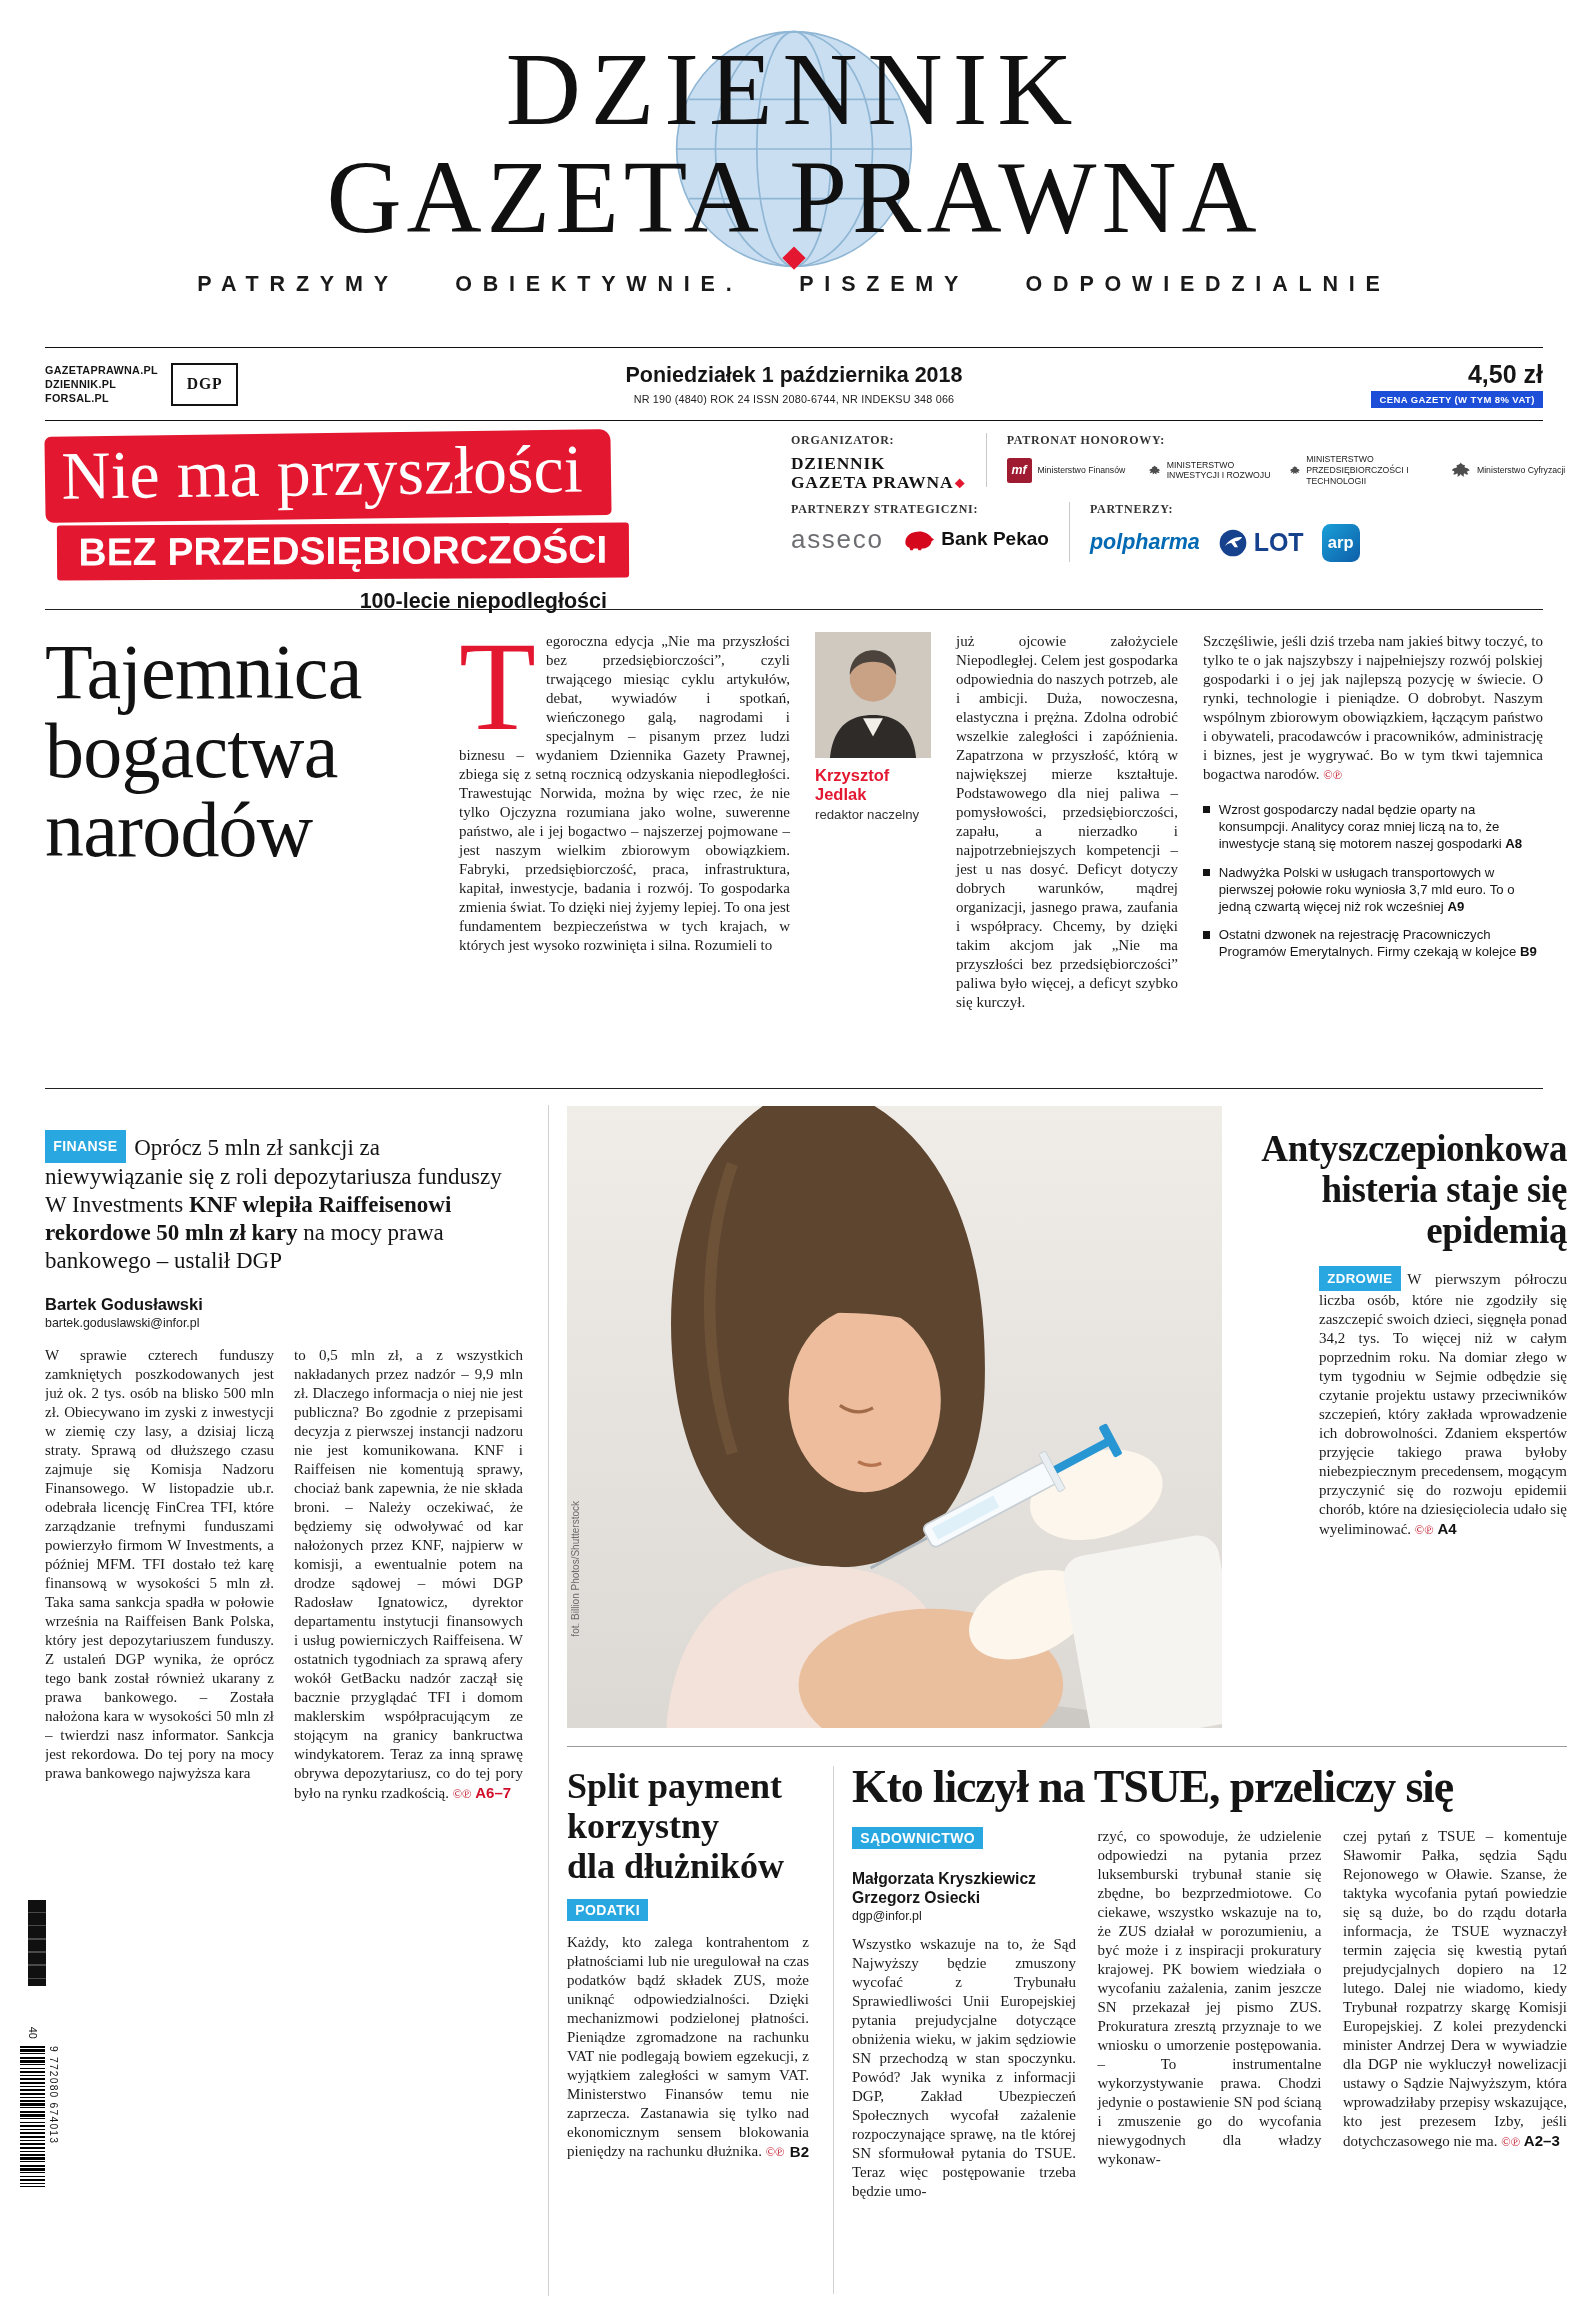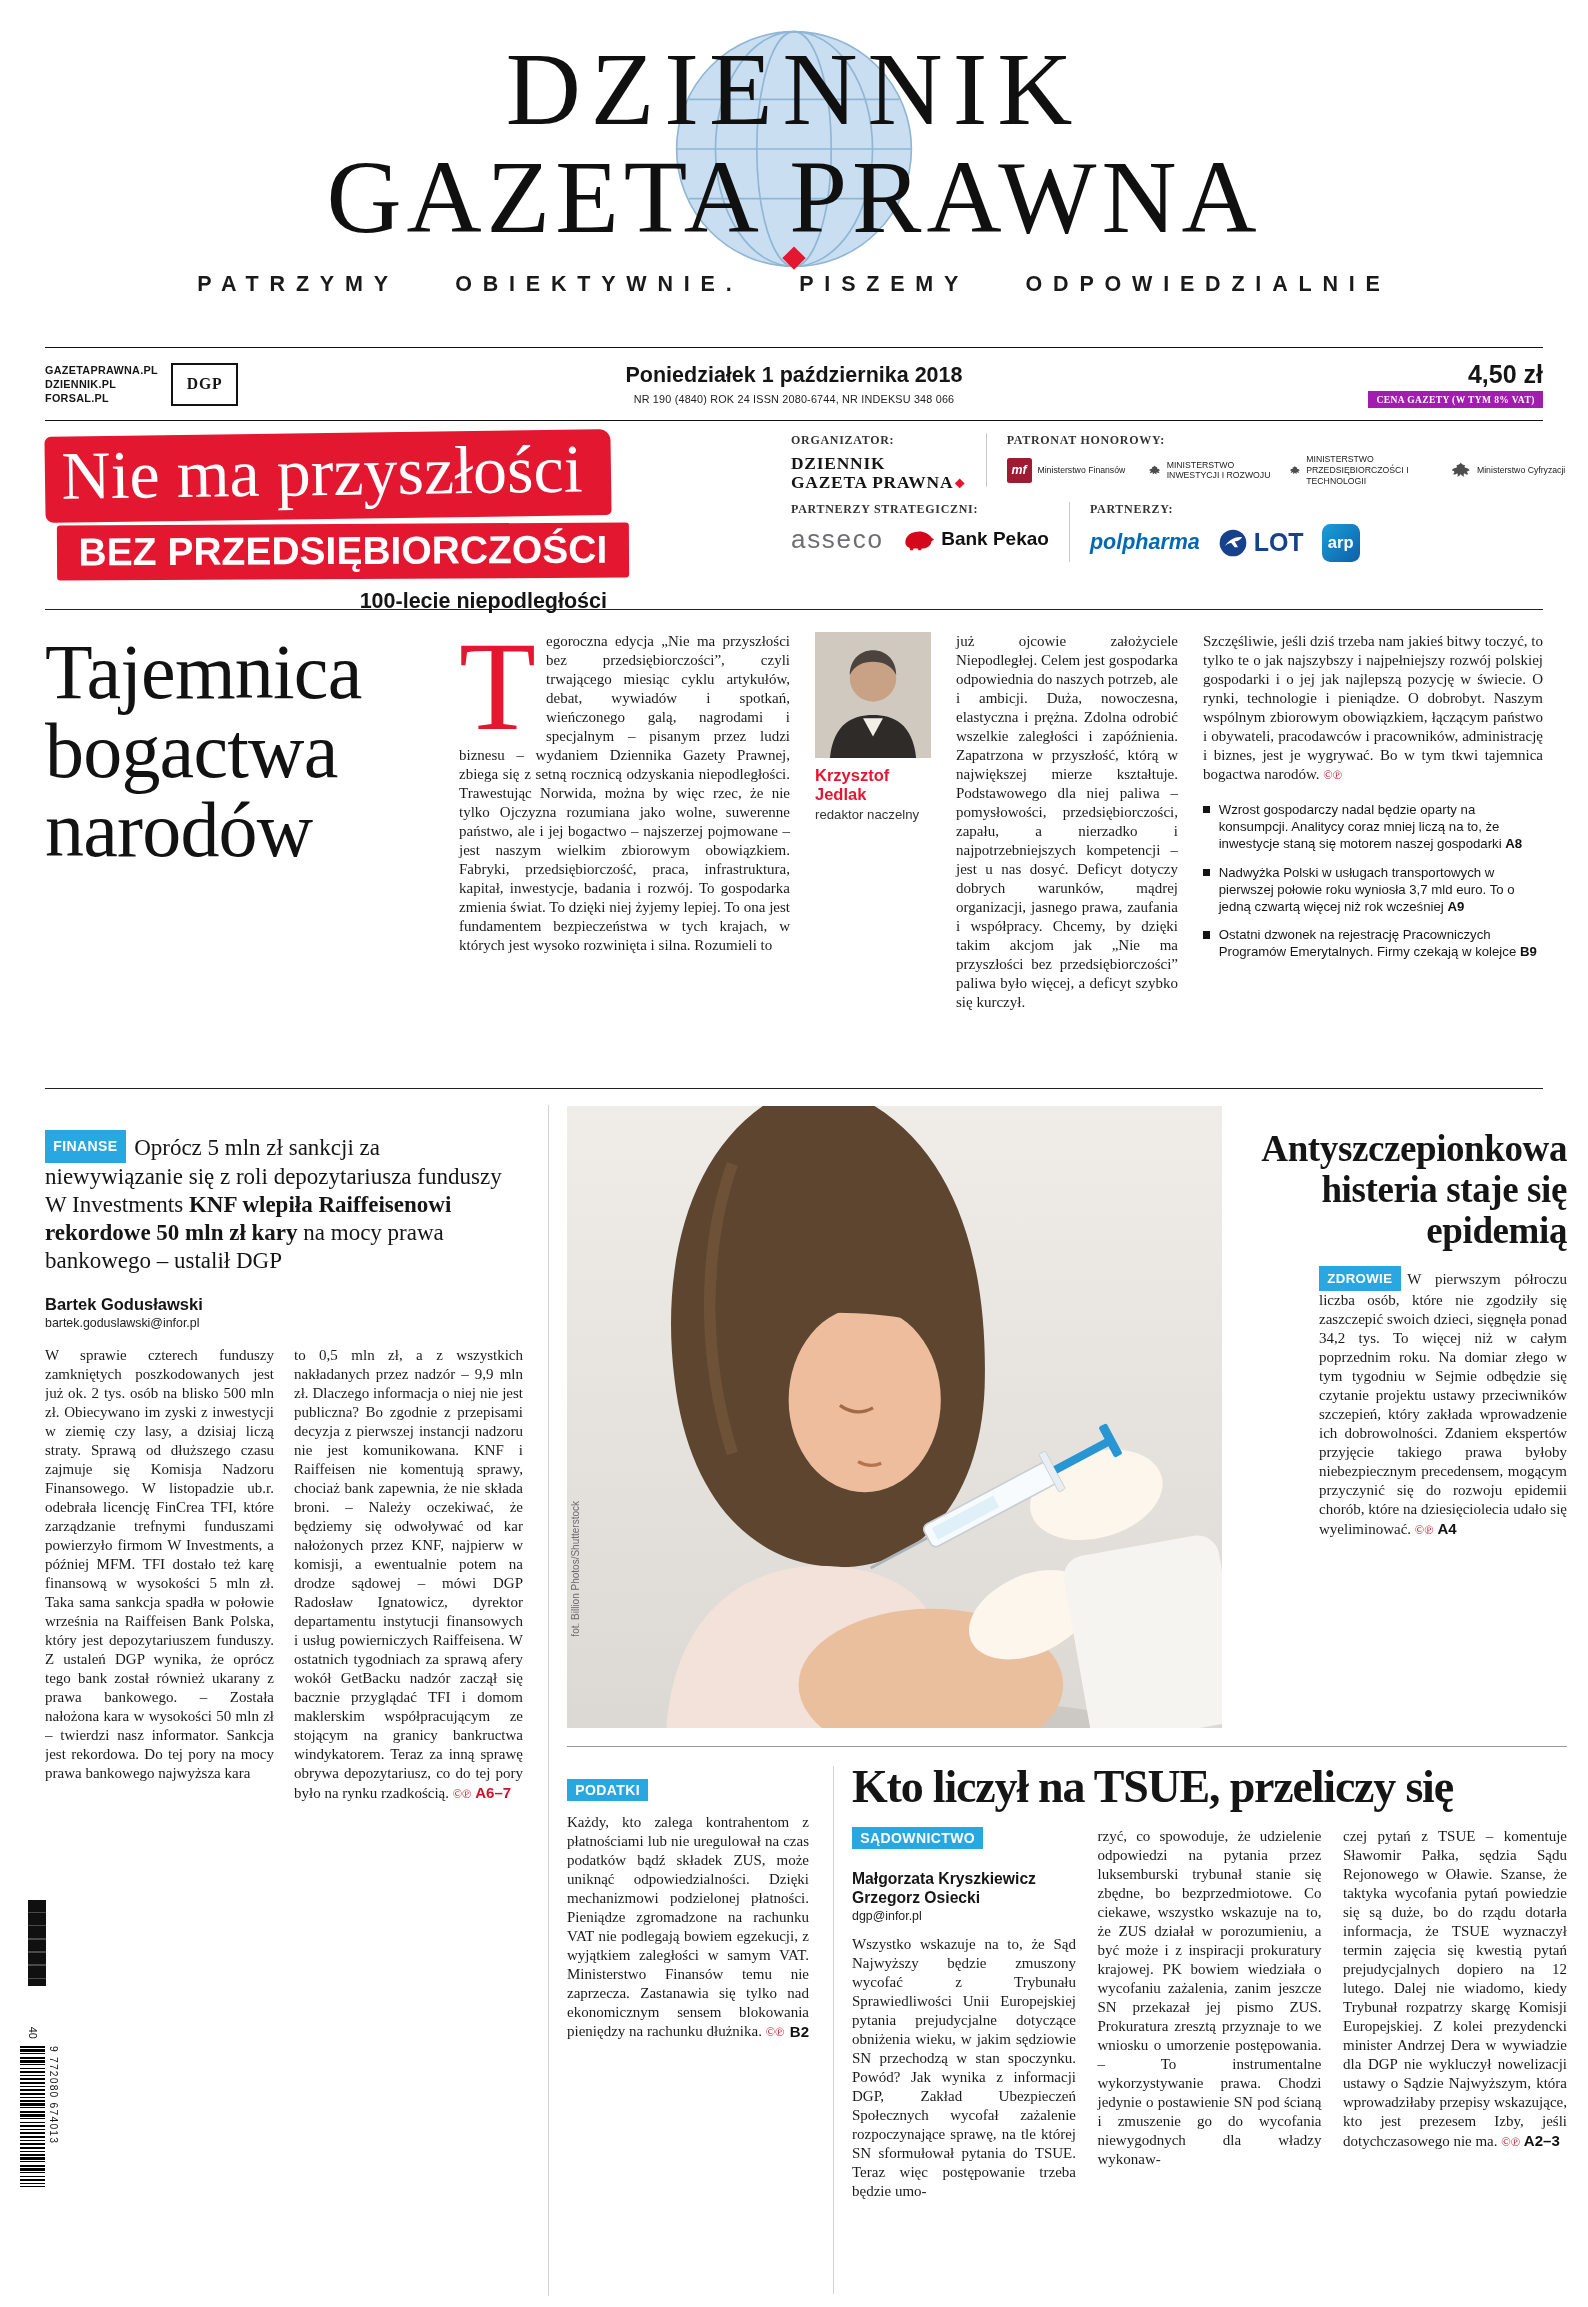--- a/index.html
+++ b/index.html
@@ -22,22 +22,22 @@
   .ib-left{display:flex;align-items:center;gap:13.2px;}
   .sites{font-size:10.8px;font-weight:700;line-height:14px;letter-spacing:0.3px;}
   .dgp-box{width:67px;height:43px;border:2.5px solid #111;box-sizing:border-box;display:flex;
            align-items:center;justify-content:center;font-family:"Liberation Serif",serif;
            font-weight:700;font-size:15.7px;letter-spacing:0.8px;}
   .ib-center{position:absolute;left:50%;transform:translateX(-50%);text-align:center;}
   .date{font-size:21.5px;font-weight:700;}
   .issue{font-size:10.8px;margin-top:4.1px;letter-spacing:0.2px;color:#222;}
   .ib-right{text-align:right;}
   .price{font-size:25px;font-weight:700;}
-  .price-note{margin-top:2px;background:#a21caf;color:#fff;font-size:9.5px;font-weight:700;
-              padding:3.3px 8.3px;letter-spacing:0.4px;display:inline-block;font-family:Liberation Serif, serif;}
+  .price-note{margin-top:2px;background:#1d4ed8;color:#fff;font-size:9.5px;font-weight:700;
+              padding:3.3px 8.3px;letter-spacing:0.4px;display:inline-block;}
 
   
   .promo{height:189px;margin:0 45px;border-bottom:1.2px solid #222;display:flex;
          box-sizing:border-box;padding-top:11.6px;}
   .promo-left{width:728px;flex:none;}
   .banner1{display:inline-block;background:#e31730;color:#fff;font-size:68px;line-height:1;
            padding:5px 28px 13.2px 16.5px;transform:rotate(-0.8deg);border-radius:6.6px 11.6px 5px 8.3px;}
   .banner2{display:inline-block;background:#e31730;color:#fff;font-family:"Liberation Sans",sans-serif;
            font-weight:700;font-size:39px;line-height:1;padding:7.4px 21.5px 9px;margin:5px 0 0 11.6px;
            transform:rotate(-0.3deg);border-radius:3.3px;}
@@ -363,20 +363,25 @@
         <span>Antyszczepionkowa</span><br>
         <span>histeria staje się</span><br>
         <span>epidemią</span>
       </h3>
       <p class="bodytext health-body">
         <span class="tag">ZDROWIE</span><span>W pierwszym półroczu liczba osób, które nie zgodziły się zaszczepić swoich dzieci, sięgnęła ponad 34,2 tys. To więcej niż w całym poprzednim roku. Na domiar złego w tym tygodniu w Sejmie odbędzie się czytanie projektu ustawy przeciwników szczepień, który zakłada wprowadzenie ich dobrowolności. Zdaniem ekspertów przyjęcie takiego prawa byłoby niebezpiecznym precedensem, mogącym przyczynić się do rozwoju epidemii chorób, które na dziesięciolecia udało się wyeliminować.</span> <span class="endmark">©℗</span> <span class="pageref">A4</span>
       </p>
     </article>
 
     <article class="split">
+      <h3>
+        <span>Split payment</span><br>
+        <span>korzystny</span><br>
+        <span>dla dłużników</span>
+      </h3>
       <div><span class="tag">PODATKI</span></div>
       <p class="bodytext">
         <span>Każdy, kto zalega kontrahentom z płatnościami lub nie uregulował na czas podatków bądź składek ZUS, może uniknąć odpowiedzialności. Dzięki mechanizmowi podzielonej płatności. Pieniądze zgromadzone na rachunku VAT nie podlegają bowiem egzekucji, z wyjątkiem zaległości w samym VAT. Ministerstwo Finansów temu nie zaprzecza. Zastanawia się tylko nad ekonomicznym sensem blokowania pieniędzy na rachunku dłużnika.</span> <span class="endmark">©℗</span> <span class="pageref" style="float:right;">B2</span>
       </p>
     </article>
 
     <article class="tsue">
       <h3>Kto liczył na TSUE, przeliczy się</h3>
       <div class="tsue-cols">
         <div class="tsue-col">

